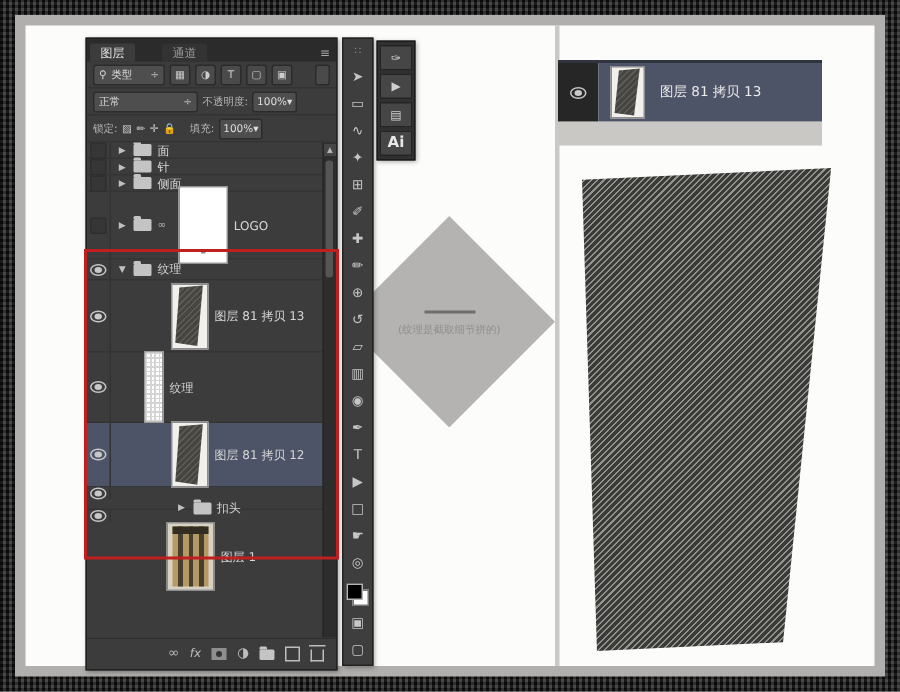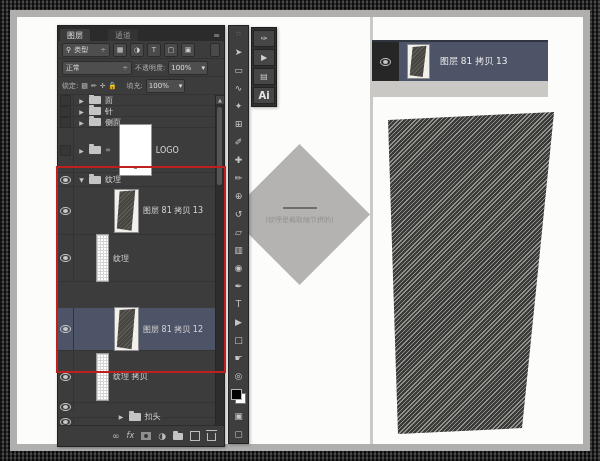--- a/index.html
+++ b/index.html
@@ -20,28 +20,28 @@
   .tab{font-size:8px;padding:2px 7px 1px;border-radius:2px 2px 0 0;line-height:9px;}
   .tab.active{background:#3c3c3c;color:#e0e0e0;}
   .tab.inactive{background:#333;color:#9a9a9a;}
   .panel-menu{margin-left:auto;margin-right:4px;color:#aaa;font-size:8px;line-height:10px;}
   .ctl-row{height:17px;display:flex;align-items:center;gap:3px;padding:0 4px;border-bottom:1px solid #333;}
   .select{background:#4e4e4e;border:1px solid #2c2c2c;border-radius:2px;color:#ddd;font-size:7px;
     display:flex;align-items:center;gap:3px;padding:1px 3px;height:10px;}
   .select .stepper{margin-left:auto;color:#bbb;}
   .mini-lbl{font-size:7px;color:#b5b5b5;white-space:nowrap;}
   .val-box{background:#4e4e4e;border:1px solid #2c2c2c;border-radius:2px;color:#ddd;font-size:7px;
-    display:flex;align-items:center;gap:10px;padding:1px 2px;height:10px;}
+    display:flex;align-items:center;gap:0;padding:1px 2px;height:10px;}
   .fico{width:12px;height:12px;background:#4a4a4a;border:1px solid #2b2b2b;border-radius:2px;
     color:#cdcdcd;font-size:7px;display:flex;align-items:center;justify-content:center;}
   .lockico{color:#c9c9c9;font-size:7px;}
   .rows{flex:1;position:relative;background:#3c3c3c;overflow:hidden;}
   .rows-inner{position:absolute;left:0;top:0;right:8px;bottom:0;}
   .lrow{display:flex;align-items:center;border-bottom:1px solid #343434;box-sizing:border-box;overflow:visible;}
-  .lrow.sel{background:#4e5467;margin-top:26px;}
+  .lrow.sel{background:#4e5467;}
   .well{width:15px;align-self:stretch;display:flex;align-items:center;justify-content:center;
     border-right:1px solid #333;flex:none;}
   .eye{width:9px;height:6px;border:1px solid #c8c8c8;border-radius:50%;position:relative;}
   .eye::after{content:'';position:absolute;left:2px;right:2px;top:1px;bottom:1px;background:#c8c8c8;border-radius:50%;}
   .eye-off{width:9px;height:9px;border:1px solid #2e2e2e;background:#363636;border-radius:1px;}
   .rc{display:flex;align-items:center;gap:4px;padding-left:4px;flex:1;overflow:visible;}
   .twisty{font-size:6px;color:#c0c0c0;width:7px;text-align:center;}
   .folder{width:12px;height:8px;background:#c4c4c4;border-radius:1px;position:relative;flex:none;}
   .folder::before{content:'';position:absolute;top:-2px;left:0;width:5px;height:2px;background:#c4c4c4;border-radius:1px 1px 0 0;}
   .lbl{font-size:8px;color:#d6d6d6;white-space:nowrap;}
@@ -257,29 +257,20 @@
         <div class="lrow sel" style="height:43px;">
           <div class="well">
               <span class="eye"></span>
             </div>
           <div class="rc">
               <span class="thumb-skew ml36"></span>
             <span class="lbl">图层 81 拷贝 12</span>
             </div>
         </div>
 
-        <div class="lrow" style="height:52px;">
-          <div class="well">
-              <span class="eye"></span>
-            </div>
-          <div class="rc">
-              <span class="thumb-strip ml18"></span>
-            <span class="lbl">纹理 拷贝</span>
-            </div>
-        </div>
 
         <div class="lrow" style="height:15px;flex-direction:column;">
           <div class="well">
               <span class="eye"></span>
             </div>
           <div class="rc">
               <span class="twisty">▶</span>
             <span class="folder"></span>
             <span class="lbl">扣头</span>
             </div>

